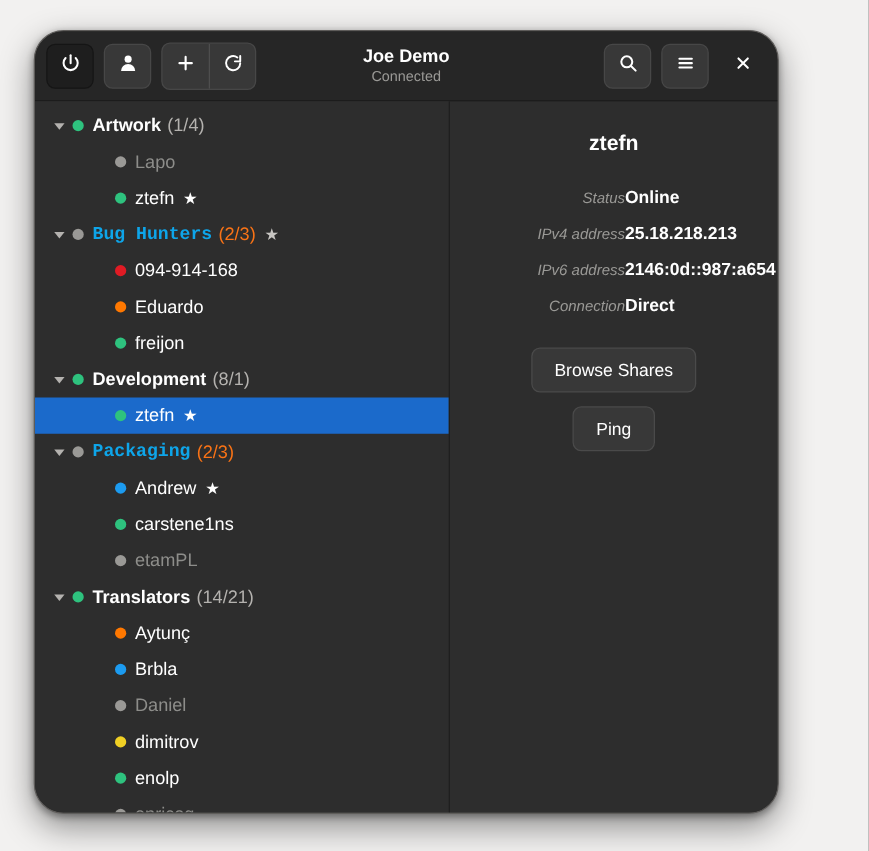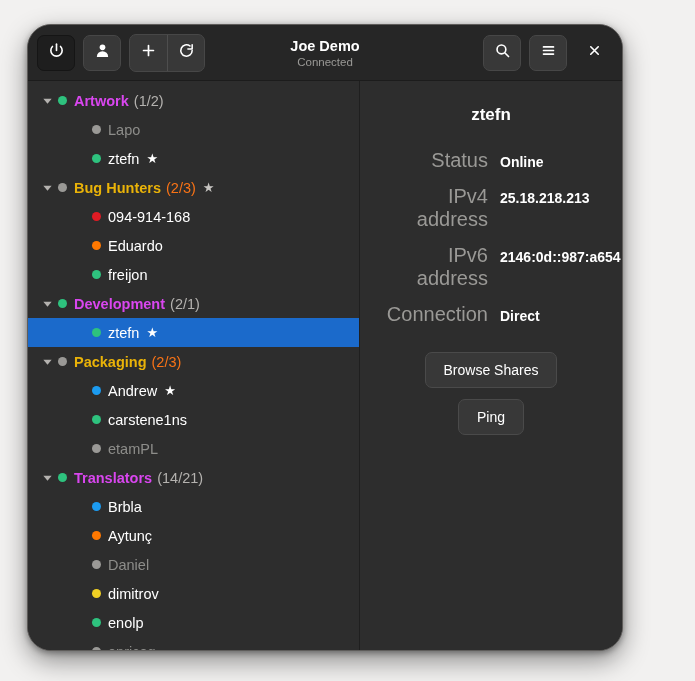--- a/index.html
+++ b/index.html
@@ -147,23 +147,23 @@
     width: 9px;
     height: 9px;
     border-radius: 50%;
     flex: 0 0 9px;
     margin-right: 7px;
   }
 
   .grouprow .label {
     font-size: 14.5px;
     font-weight: bold;
-    color: #d946ef;
-  }
-  .grouprow.muted .label { color: #eab308; }
+    color: #ffffff;
+  }
+  .grouprow.muted .label { color: #0ea5e9; font-family: Liberation Mono, monospace; }
   .grouprow .count {
     font-size: 14.5px;
     font-weight: normal;
     color: #b4b2af;
     margin-left: 5px;
   }
   .grouprow.muted .count { color: #f97316; }
 
   .childrow { padding-left: 16px; }
   .childrow .indent { width: 48px; flex: 0 0 48px; }
@@ -201,23 +201,23 @@
   .props { margin: 0 auto; width: 100%; }
   .prop {
     display: flex;
     align-items: baseline;
     margin-bottom: 13px;
   }
   .prop .k {
     width: 120px;
     flex: 0 0 120px;
     text-align: right;
-    font-size: 20px;
+    font-size: 12px;
     color: #9a9996;
-    padding-right: 12px;
+    font-style: italic;
   }
   .prop .v {
     font-size: 14px;
     color: #ffffff;
     font-weight: bold;
   }
 
   .actions {
     margin-top: 26px;
     display: flex;
@@ -313,21 +313,21 @@
 
     <div class="sidebar">
         <div class="row grouprow">
           <span class="twisty">
             <svg width="11" height="11" viewBox="0 0 12 12">
               <path d="M1.5 4 L10.5 4 L6 9.5 Z" fill="#b4b2af"></path>
             </svg>
           </span>
           <span class="dot" style="background: rgb(46, 194, 126);"></span>
           <span class="label">Artwork</span>
-          <span class="count">(1/2)</span>
+          <span class="count">(1/4)</span>
         </div>
         <div class="row childrow offline">
           <span class="indent"></span>
           <span class="dot" style="background: rgb(154, 153, 150);"></span>
           <span class="label">Lapo</span>
         </div>
         <div class="row childrow">
           <span class="indent"></span>
           <span class="dot" style="background: rgb(46, 194, 126);"></span>
           <span class="label">ztefn</span>
@@ -360,21 +360,21 @@
           <span class="label">freijon</span>
         </div>
         <div class="row grouprow">
           <span class="twisty">
             <svg width="11" height="11" viewBox="0 0 12 12">
               <path d="M1.5 4 L10.5 4 L6 9.5 Z" fill="#b4b2af"></path>
             </svg>
           </span>
           <span class="dot" style="background: rgb(46, 194, 126);"></span>
           <span class="label">Development</span>
-          <span class="count">(2/1)</span>
+          <span class="count">(8/1)</span>
         </div>
         <div class="row childrow selected">
           <span class="indent"></span>
           <span class="dot" style="background: rgb(46, 194, 126);"></span>
           <span class="label">ztefn</span>
           <span class="star">★</span>
         </div>
         <div class="row grouprow muted">
           <span class="twisty">
             <svg width="11" height="11" viewBox="0 0 12 12">
@@ -406,27 +406,27 @@
             <svg width="11" height="11" viewBox="0 0 12 12">
               <path d="M1.5 4 L10.5 4 L6 9.5 Z" fill="#b4b2af"></path>
             </svg>
           </span>
           <span class="dot" style="background: rgb(46, 194, 126);"></span>
           <span class="label">Translators</span>
           <span class="count">(14/21)</span>
         </div>
         <div class="row childrow">
           <span class="indent"></span>
+          <span class="dot" style="background: rgb(255, 120, 0);"></span>
+          <span class="label">Aytunç</span>
+        </div>
+        <div class="row childrow">
+          <span class="indent"></span>
           <span class="dot" style="background: rgb(28, 155, 240);"></span>
           <span class="label">Brbla</span>
-        </div>
-        <div class="row childrow">
-          <span class="indent"></span>
-          <span class="dot" style="background: rgb(255, 120, 0);"></span>
-          <span class="label">Aytunç</span>
         </div>
         <div class="row childrow offline">
           <span class="indent"></span>
           <span class="dot" style="background: rgb(154, 153, 150);"></span>
           <span class="label">Daniel</span>
         </div>
         <div class="row childrow">
           <span class="indent"></span>
           <span class="dot" style="background: rgb(240, 208, 36);"></span>
           <span class="label">dimitrov</span>

